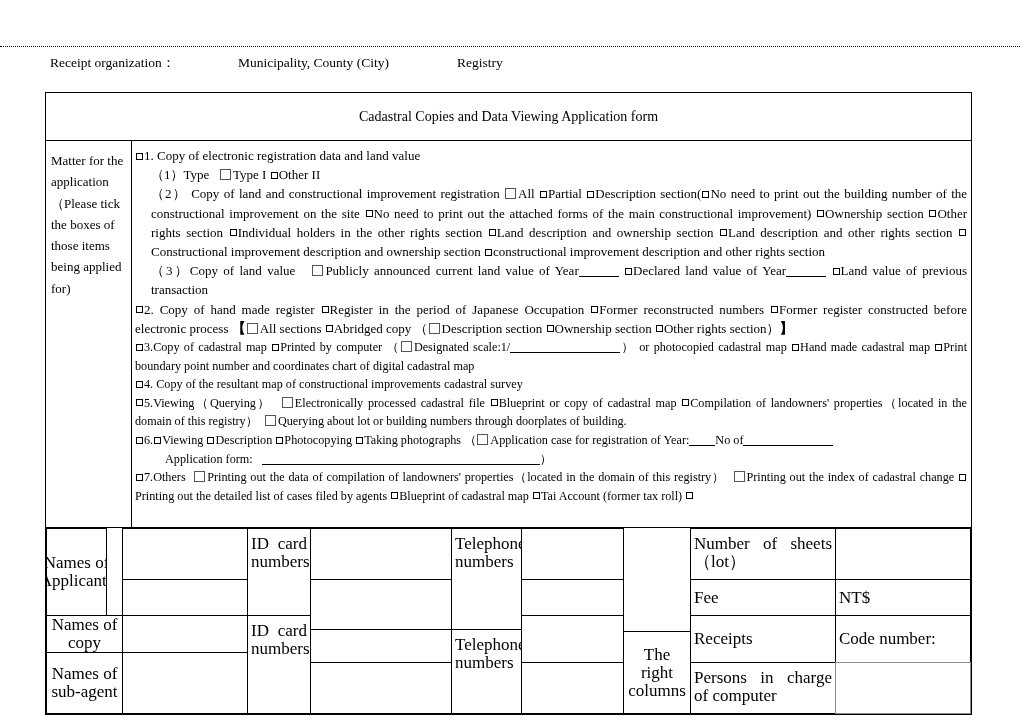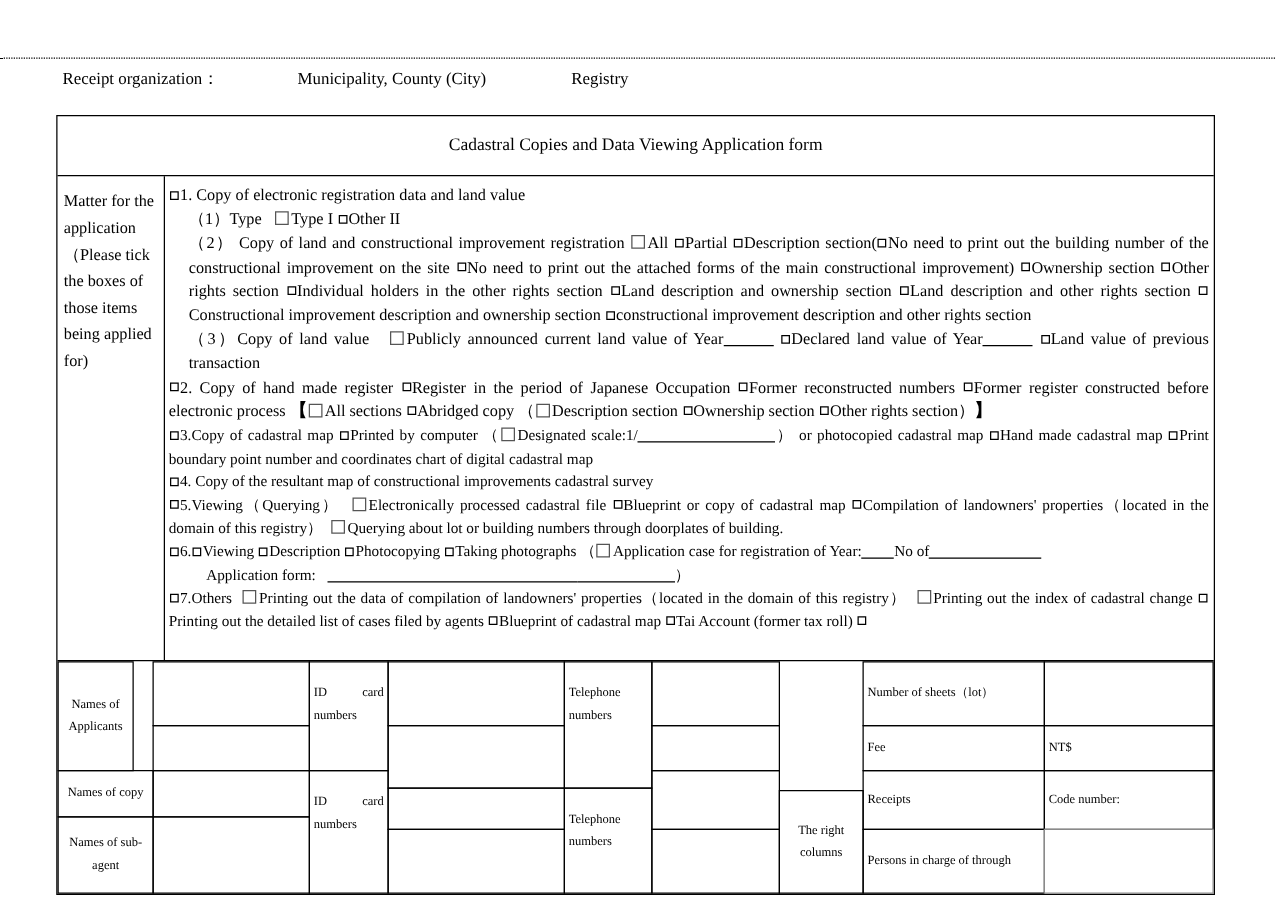--- a/index.html
+++ b/index.html
@@ -76,22 +76,22 @@
   .b78{width:78px;}
   .b200{width:200px;}
   .b110{width:110px;}
   .bk{font-weight:bold;font-size:14px;}
 
   
   .btm{position:relative;width:100%;height:186px;}
   .cell{
     position:absolute;box-sizing:border-box;
     border:1px solid #000;
-    font-size:10px;line-height:18px;
-    padding:16px 3px;
+    font-size:17px;line-height:18px;
+    padding:6px 3px;
     overflow:hidden;
   }
   .cell.ctr{display:flex;align-items:center;justify-content:center;text-align:center;}
   .cell.ctrv{display:flex;align-items:center;}
   .cell.just{text-align:justify;text-align-last:left;}
   .cell.gray{border-color:#8a8a8a;}
 </style>
 </head>
 <body>
 
@@ -231,21 +231,21 @@
       <div class="cell" style="left:475px;top:0;width:103px;height:52px;"></div>
       <div class="cell" style="left:475px;top:51px;width:103px;height:37px;"></div>
       <div class="cell" style="left:475px;top:87px;width:103px;height:48px;"></div>
       <div class="cell" style="left:475px;top:134px;width:103px;height:52px;"></div>
 
       <div class="cell ctr" style="left:577px;top:103px;width:68px;height:83px;">The right columns</div>
 
       <div class="cell just" style="left:644px;top:0;width:146px;height:52px;">Number of sheets（lot）</div>
       <div class="cell ctrv" style="left:644px;top:51px;width:146px;height:37px;">Fee</div>
       <div class="cell ctrv" style="left:644px;top:87px;width:146px;height:48px;">Receipts</div>
-      <div class="cell just" style="left:644px;top:134px;width:146px;height:52px;">Persons in charge of through</div>
+      <div class="cell just" style="left:644px;top:134px;width:146px;height:52px;">Persons in charge of computer</div>
 
       <div class="cell" style="left:789px;top:0;width:136px;height:52px;"></div>
       <div class="cell ctrv" style="left:789px;top:51px;width:136px;height:37px;">NT$</div>
       <div class="cell ctrv" style="left:789px;top:87px;width:136px;height:48px;">Code number:</div>
       <div class="cell gray" style="left:789px;top:134px;width:136px;height:52px;"></div>
 
     </div>
 
   </div>
 </div>

